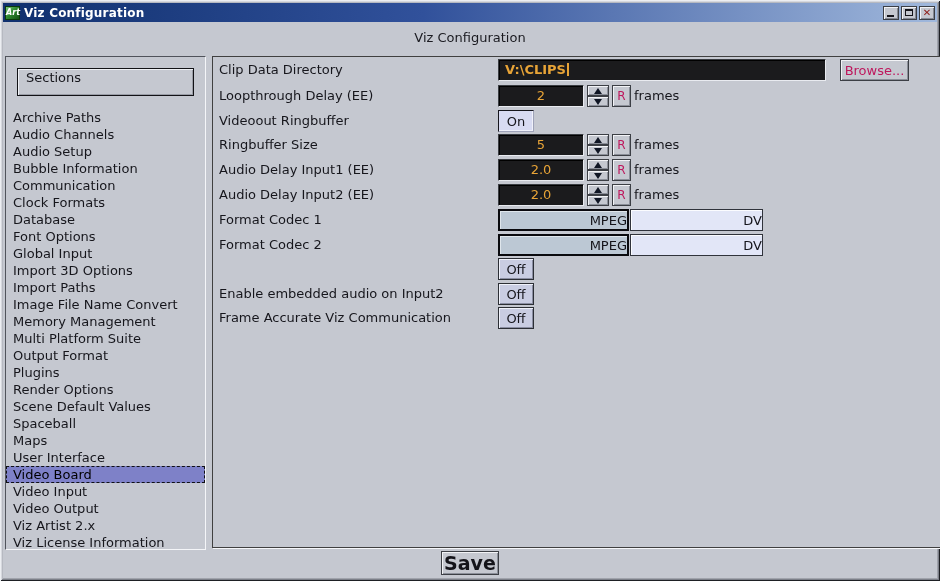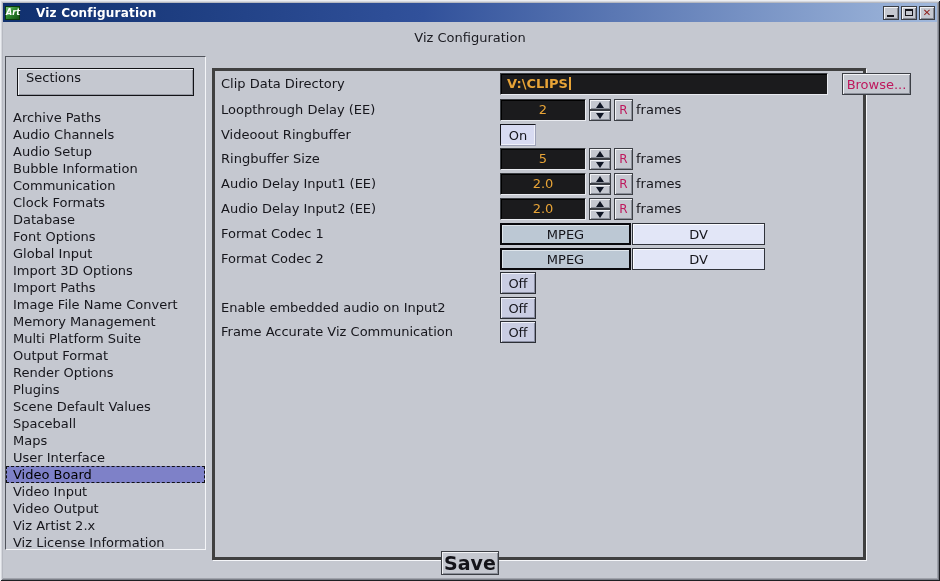--- a/index.html
+++ b/index.html
@@ -13,21 +13,21 @@
                 inset 3px 3px 0 #b6b9c1, inset -3px -3px 0 #a0a3ab;
   }
 
   
   .titlebar{
     position:absolute; left:3px; top:3px; right:3px; height:19px;
     background:linear-gradient(to right,#10306e 0%,#31519b 45%,#a0b8dc 100%);
     display:flex; align-items:center; padding:0 2px;
   }
   .app-icon{
-    width:15px; height:14px; margin-right:16px; flex:0 0 auto;
+    width:15px; height:14px; margin-right:4px; flex:0 0 auto;
     background:linear-gradient(135deg,#7ec97e 0%,#2f8a2f 45%,#145214 100%);
     border:1px solid #0b3a0b; color:#fff; font-weight:bold; font-style:italic;
     font-size:8px; line-height:12px; text-align:center;
   }
   .title-text{ color:#ffffff; font-weight:bold; font-size:12px; letter-spacing:.2px; flex:1 1 auto; }
   .winbtns{ display:flex; gap:2px; }
   .winbtn{
     width:16px; height:14px; background:#c5c8d0; position:relative;
     border:1px solid #3c3f45;
     box-shadow: inset 1px 1px 0 #f2f3f6, inset -1px -1px 0 #858892;
@@ -56,22 +56,22 @@
   }
   .side-list{ padding-top:2px; }
   .side-item{ height:17px; line-height:17px; padding-left:7px; color:#16161c; cursor:default; white-space:nowrap; }
   .side-item.selected{
     background:#7e81c8; color:#000;
     outline:1px dashed #101014; outline-offset:-1px;
   }
 
   
   .main-panel{
-    position:absolute; left:212px; top:68px; width:654px; height:492px;
-    border:3px solid #404040; box-shadow:1px 1px 0 #f6f7fa; background:#c5c8d0;
+    position:absolute; left:212px; top:56px; width:729px; height:492px;
+    border:1px solid #404040; box-shadow:1px 1px 0 #f6f7fa; background:#c5c8d0;
   }
   .row{ position:absolute; left:0; width:100%; height:22px; }
   .lbl{ position:absolute; left:6px; top:0; line-height:22px; white-space:nowrap; }
 
   .dark-field{
     position:absolute; top:0; height:22px; background:#1b1b1d;
     border:1px solid; border-color:#3a3d42 #e9ebf0 #e9ebf0 #3a3d42;
     box-shadow: inset 1px 1px 0 #000;
     color:#e8a437; line-height:20px; overflow:hidden;
   }
@@ -108,21 +108,21 @@
     background:#d8dbf2; border:1px solid; border-color:#16161c #9ea2b8 #9ea2b8 #16161c;
     box-shadow: inset -1px -1px 0 #f0f1fa;
   }
   .toggle.off{
     background:#c9cde2; border:1px solid #2c2f35;
     box-shadow: inset 1px 1px 0 #f0f2fa, inset -1px -1px 0 #8a8ea2;
   }
 
   .codec{
     position:absolute; top:0; height:22px; font-size:13px; font-family:inherit;
-    color:#14141a; cursor:default; text-align:center;
+    color:#14141a; cursor:default; text-align:right;
     background:#e2e6f7; border:1px solid #30333b;
     box-shadow: inset 1px 1px 0 #fbfcff;
   }
   .codec.c1{ left:285px; width:131px; }
   .codec.c2{ left:417px; width:133px; }
   .codec.selected{
     background:#bcc8d4; border:2px solid #0a0a0e;
     box-shadow: inset 1px 1px 0 #dfe6ec;
   }
 
@@ -170,22 +170,22 @@
       <div class="side-item">Clock Formats</div>
       <div class="side-item">Database</div>
       <div class="side-item">Font Options</div>
       <div class="side-item">Global Input</div>
       <div class="side-item">Import 3D Options</div>
       <div class="side-item">Import Paths</div>
       <div class="side-item">Image File Name Convert</div>
       <div class="side-item">Memory Management</div>
       <div class="side-item">Multi Platform Suite</div>
       <div class="side-item">Output Format</div>
+      <div class="side-item">Plugins</div>
       <div class="side-item">Render Options</div>
-      <div class="side-item">Plugins</div>
       <div class="side-item">Scene Default Values</div>
       <div class="side-item">Spaceball</div>
       <div class="side-item">Maps</div>
       <div class="side-item">User Interface</div>
       <div class="side-item selected">Video Board</div>
       <div class="side-item">Video Input</div>
       <div class="side-item">Video Output</div>
       <div class="side-item">Viz Artist 2.x</div>
       <div class="side-item">Viz License Information</div>
     </div>

